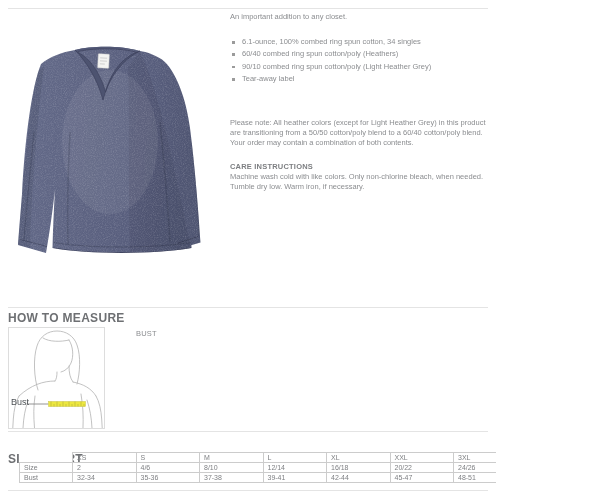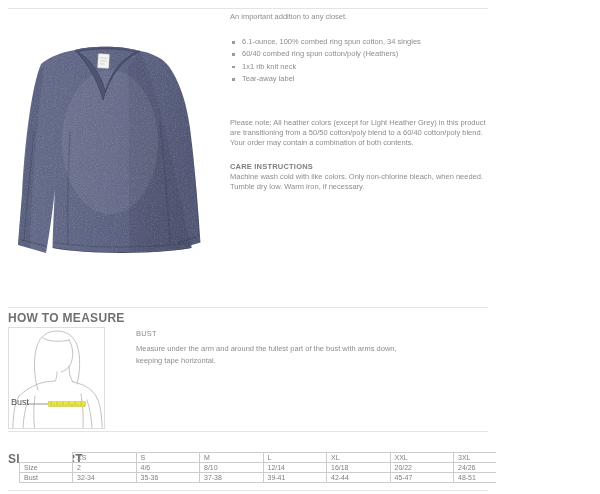--- a/index.html
+++ b/index.html
@@ -95,21 +95,21 @@
         <path d="M90,46 h7 M90,49 h7 M90,52 h5" stroke="#b9b9b9" stroke-width="0.6"></path>
       </g>
     </svg>
   </div>
 
   <div class="desc">
     <p class="intro">An important addition to any closet.</p>
     <ul>
       <li>6.1-ounce, 100% combed ring spun cotton, 34 singles</li>
       <li>60/40 combed ring spun cotton/poly (Heathers)</li>
-      <li>1x1 rib knit neck</li>
+      <li>90/10 combed ring spun cotton/poly (Light Heather Grey)</li>
       <li>Tear-away label</li>
     </ul>
     <p class="note">Please note: All heather colors (except for Light Heather Grey) in this product are transitioning from a 50/50 cotton/poly blend to a 60/40 cotton/poly blend. Your order may contain a combination of both contents.</p>
     <p class="care-heading">CARE INSTRUCTIONS</p>
     <p class="care-text">Machine wash cold with like colors. Only non-chlorine bleach, when needed. Tumble dry low. Warm iron, if necessary.</p>
   </div>
 
   <div class="views">
     <svg class="front-svg" width="86" height="80" viewBox="0 0 86 80">
       <path d="M31,5 C25,6 19.5,8.5 16.5,12.5 C12,24 8.5,43 7,59 C6.4,65 6,70 5.8,73 L15.5,75.5 C17.5,64 19.5,50 21,38 C21.4,33 21.7,28.5 22,25.5 C20.8,40 20,55 19.7,69.5 C33,71.6 53,71.6 66.3,69.5 C66,55 65.2,40 64,25.5 C64.3,28.5 64.6,33 65,38 C66.5,50 68.5,64 70.5,75.5 L80.2,73 C80,70 79.6,65 79,59 C77.5,43 74,24 69.5,12.5 C66.5,8.5 61,6 55,5 C48,8.2 38,8.2 31,5 Z" fill="#ffffff" stroke="#4a4a4a" stroke-width="0.9" stroke-linejoin="round"></path>
@@ -149,21 +149,20 @@
       <g>
         <rect x="39.5" y="73.5" width="37" height="5" fill="#ece73f" stroke="#c9c348" stroke-width="0.5"></rect>
         <path d="M42,73.5 v5 M45,76 v2.5 M48,73.5 v5 M51,76 v2.5 M54,73.5 v5 M57,76 v2.5 M60,73.5 v5 M63,76 v2.5 M66,73.5 v5 M69,76 v2.5 M72,73.5 v5 M75,76 v2.5" stroke="#a8a33a" stroke-width="0.5"></path>
       </g>
     </svg>
     <span class="bust-figure-label">Bust</span>
   </div>
 
   <div class="bust-text">
     <div class="bust-term">BUST</div>
-    <p class="bust-desc">Measure under the arm and around the fullest part of the bust with arms down, keeping tape horizontal.</p>
   </div>
 
   <div class="divider" style="top:431px"></div>
 
   <h2 class="section-h h-sizechart">SIZE CHART</h2>
 
   <table class="size-table">
     <colgroup>
       <col style="width:53px">
         <col>

